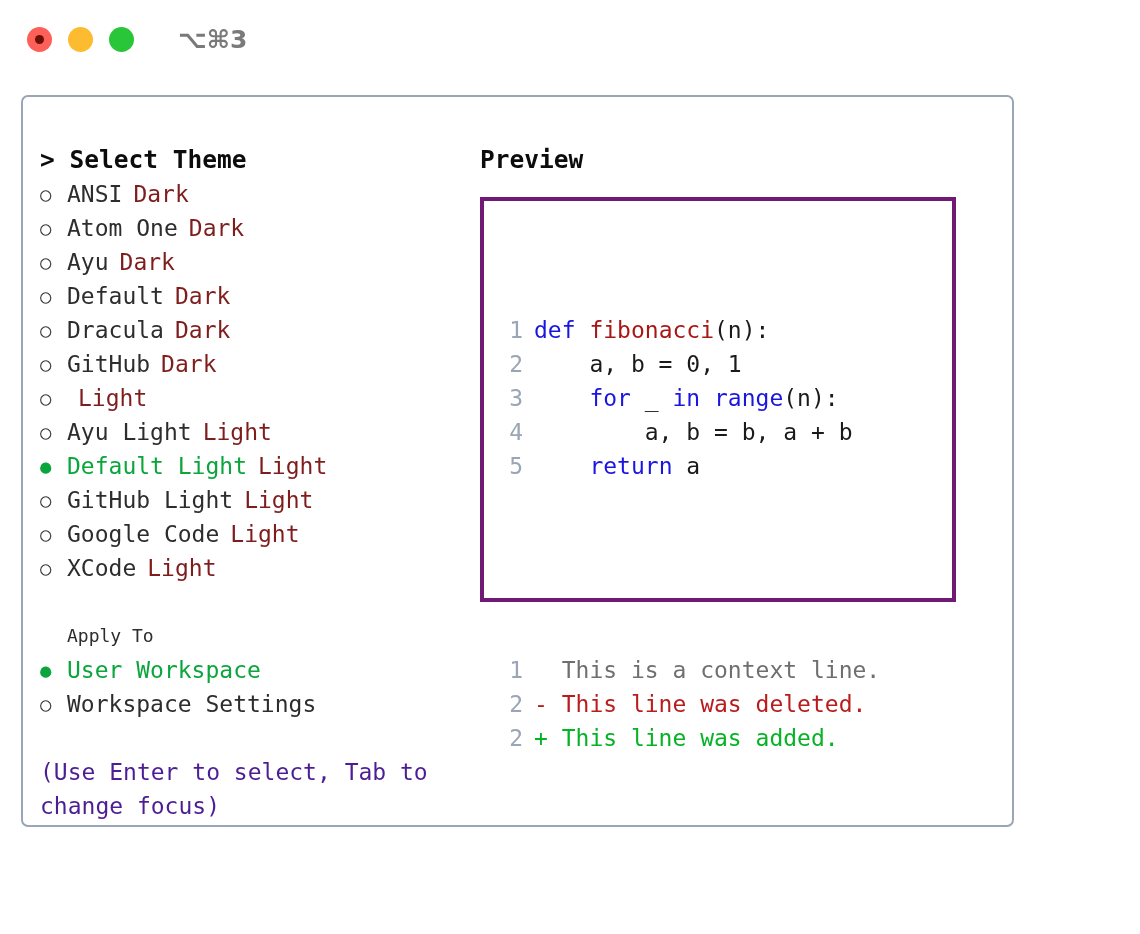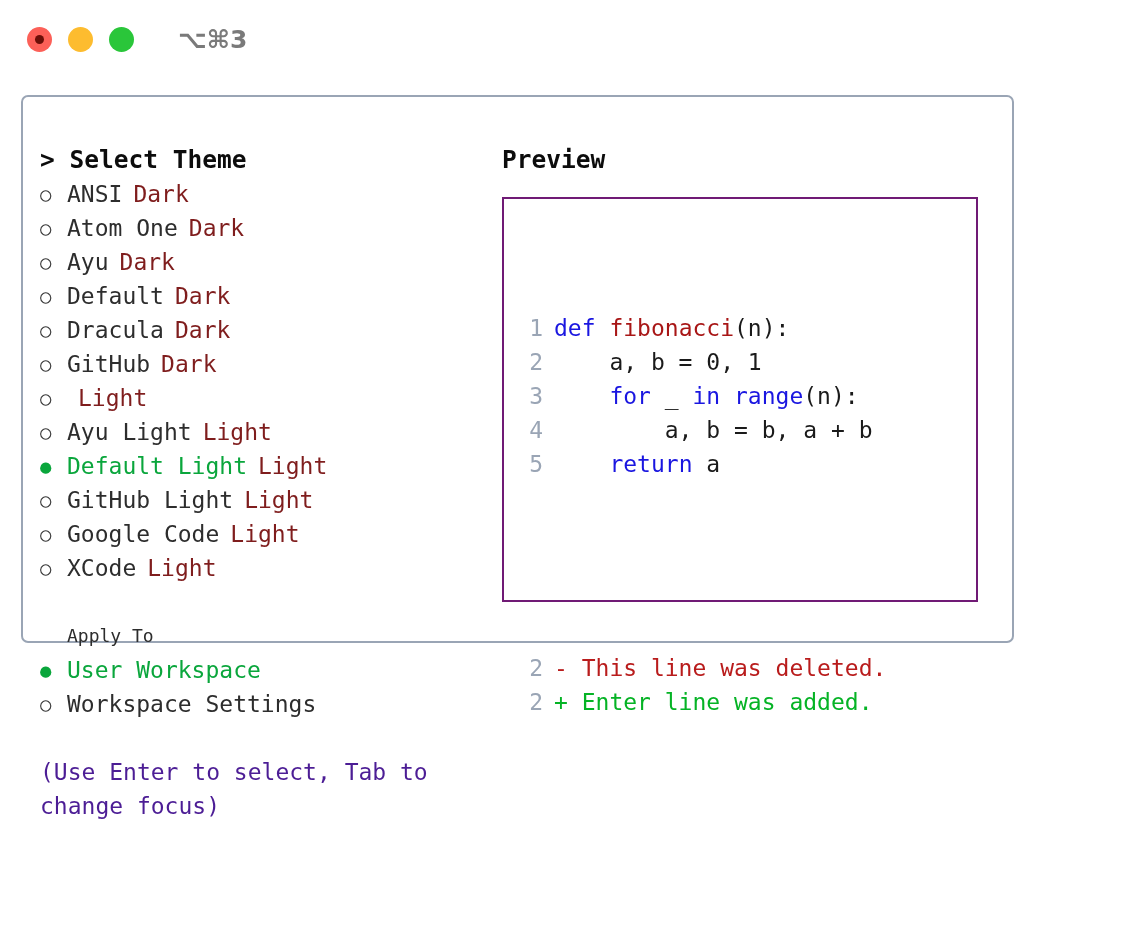--- a/index.html
+++ b/index.html
@@ -66,21 +66,21 @@
     letter-spacing: 0px;
     white-space: nowrap;
   }
 
   
   .frame {
     position: absolute;
     left: 21px;
     top: 95px;
     width: 993px;
-    height: 548px;
+    height: 732px;
     border: 2px solid #9aa5b5;
     border-radius: 7px;
     box-sizing: border-box;
     background: #ffffff;
   }
 
   .columns {
     position: absolute;
     left: 0; top: 0;
     width: 100%;
@@ -150,36 +150,36 @@
     font-size: 23px;
     color: #4c1d95;
     line-height: 34px;
     width: 400px;
     white-space: pre-wrap;
   }
 
   
   .right-col {
     position: absolute;
-    left: 479px;
+    left: 457px;
     top: 46px;
     width: 500px;
   }
   .preview-title {
     font-family: "DejaVu Sans Mono", monospace;
     font-size: 24.5px;
     font-weight: 700;
     color: #0c0c0c;
     line-height: 34px;
     margin-bottom: 20px;
   }
   .preview-box {
     width: 476px;
     height: 405px;
-    border: 2px solid #701a75;
+    border: 4px solid #701a75;
     box-sizing: border-box;
     background: #ffffff;
     position: relative;
   }
   .code-area {
     position: absolute;
     left: 13px;
     top: 44px;
     font-family: "DejaVu Sans Mono", monospace;
     font-size: 23px;
@@ -247,20 +247,20 @@
 
         <div class="hint">(Use Enter to select, Tab to change focus)</div>
       </div>
 
       <div class="right-col">
         <div class="preview-title">Preview</div>
         <div class="preview-box">
           <div class="code-area">
             <div id="code-lines"><div class="code-line"><span class="lineno">1</span><span class="kw">def </span><span class="fn">fibonacci</span><span class="plain">(n):</span></div><div class="code-line"><span class="lineno">2</span><span class="plain">    a, b = 0, 1</span></div><div class="code-line"><span class="lineno">3</span><span class="plain">    </span><span class="kw">for</span><span class="plain"> _ </span><span class="kw">in range</span><span class="plain">(n):</span></div><div class="code-line"><span class="lineno">4</span><span class="plain">        a, b = b, a + b</span></div><div class="code-line"><span class="lineno">5</span><span class="plain">    </span><span class="kw">return</span><span class="plain"> a</span></div></div>
             <div class="blank-line"></div>
-            <div id="diff-lines"><div class="code-line"><span class="lineno">2</span><span class="diff-del">- This line was deleted.</span></div><div class="code-line"><span class="lineno">2</span><span class="diff-add">+ Enter line was added.</span></div></div>
+            <div id="diff-lines"><div class="code-line"><span class="lineno">1</span><span class="diff-ctx">  This is a context line.</span></div><div class="code-line"><span class="lineno">2</span><span class="diff-del">- This line was deleted.</span></div><div class="code-line"><span class="lineno">2</span><span class="diff-add">+ This line was added.</span></div></div>
           </div>
         </div>
       </div>
 
     </div>
   </div>
 </div>
 
 </body></html>

